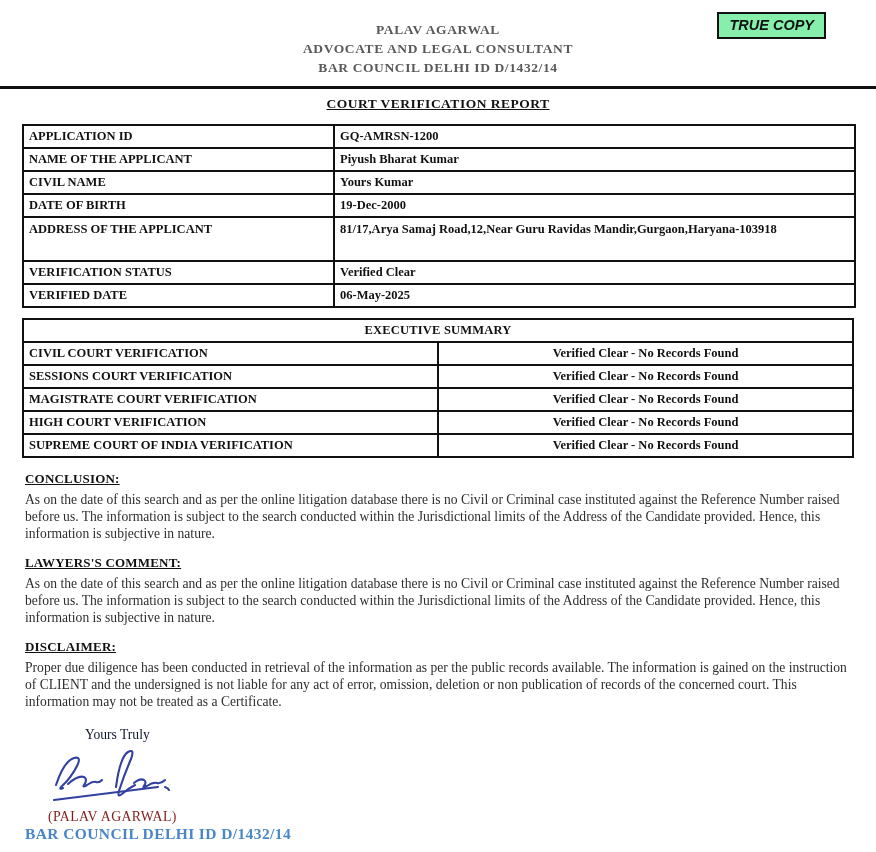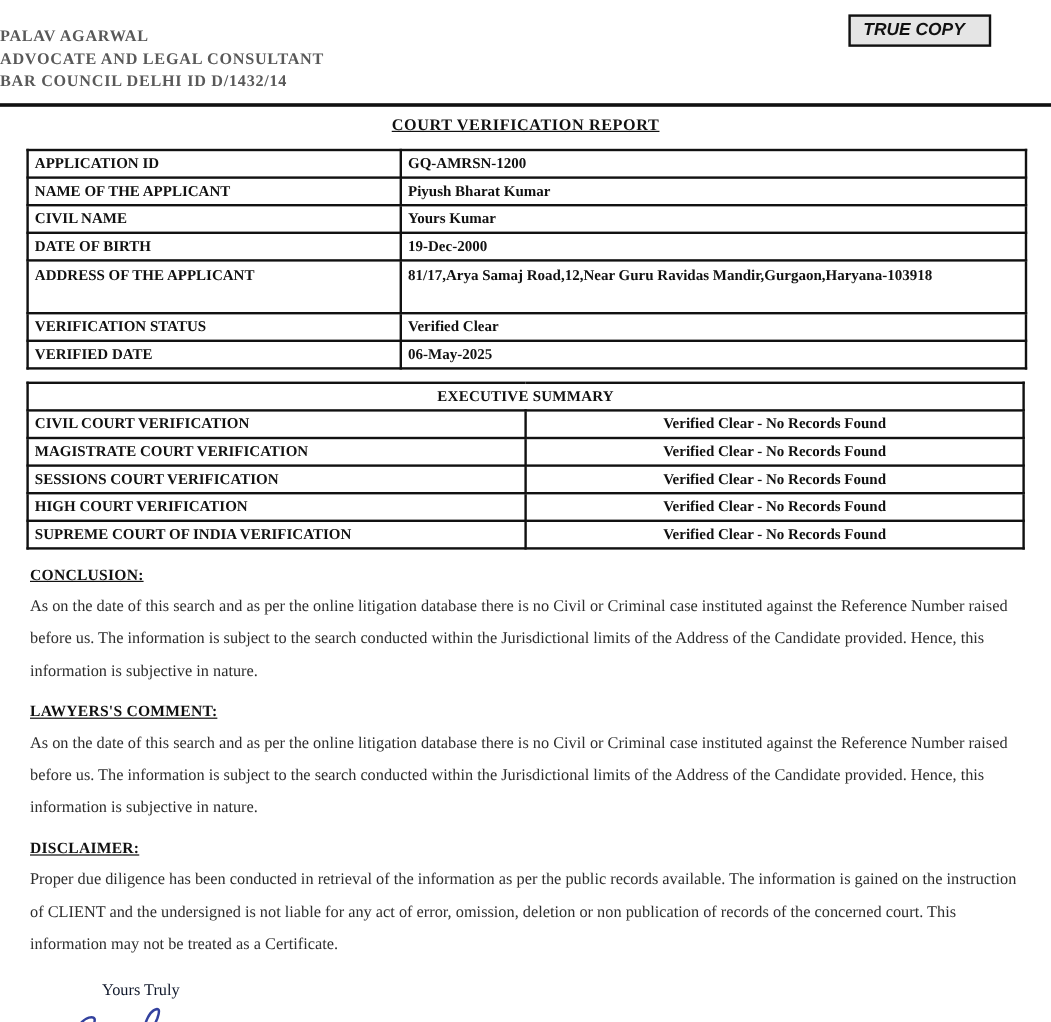--- a/index.html
+++ b/index.html
@@ -7,39 +7,40 @@
   body {
     width: 876px; height: 852px;
     position: relative;
     overflow: hidden;
     font-family: "Liberation Serif", serif;
     color: #1c1c1c;
   }
   
   .letterhead {
     padding-top: 20px;
+    text-align: center;
   }
   .letterhead div {
     font-size: 13.5px;
     font-weight: bold;
     line-height: 19px;
     letter-spacing: 0.6px;
     color: #595959;
   }
   .stamp {
     position: absolute;
     top: 12px; right: 50px;
     border: 2.5px solid #111;
-    padding: 3px 20px 4px 10px;
+    padding: 3px 10px 4px 10px;
     font-family: "Liberation Sans", sans-serif;
     font-weight: bold;
     font-style: italic;
     font-size: 14.5px;
     color: #111;
-    background: #e5e5e5;
+    background: #86efac;
   }
   .rule {
     margin-top: 9px;
     height: 3px;
     background: #111;
     width: 100%;
   }
   .report-title {
     margin-top: 7px;
     text-align: center;
@@ -84,21 +85,21 @@
   .section h3 {
     font-size: 13px;
     font-weight: bold;
     text-decoration: underline;
     color: #111;
     letter-spacing: 0.2px;
   }
   .section p {
     margin-top: 4px;
     font-size: 13.6px;
-    line-height: 27px;
+    line-height: 17px;
     color: #2e2e2e;
   }
   
   .salutation {
     margin: 17px 16px 0 85px;
     font-size: 13.6px;
     color: #0f172a;
   }
   .sig-wrap { margin: 4px 0 0 46px; height: 62px; }
   .signatory {
@@ -166,25 +167,25 @@
 <table class="exec-table">
   <tbody>
       <tr>
     <th colspan="2">EXECUTIVE SUMMARY</th>
   </tr>
   <tr>
     <td class="col-label">CIVIL COURT VERIFICATION</td>
     <td class="col-value val-center">Verified Clear - No Records Found</td>
   </tr>
   <tr>
+    <td class="col-label">SESSIONS COURT VERIFICATION</td>
+    <td class="col-value val-center">Verified Clear - No Records Found</td>
+  </tr>
+  <tr>
     <td class="col-label">MAGISTRATE COURT VERIFICATION</td>
-    <td class="col-value val-center">Verified Clear - No Records Found</td>
-  </tr>
-  <tr>
-    <td class="col-label">SESSIONS COURT VERIFICATION</td>
     <td class="col-value val-center">Verified Clear - No Records Found</td>
   </tr>
   <tr>
     <td class="col-label">HIGH COURT VERIFICATION</td>
     <td class="col-value val-center">Verified Clear - No Records Found</td>
   </tr>
   <tr>
     <td class="col-label">SUPREME COURT OF INDIA VERIFICATION</td>
     <td class="col-value val-center">Verified Clear - No Records Found</td>
   </tr>

